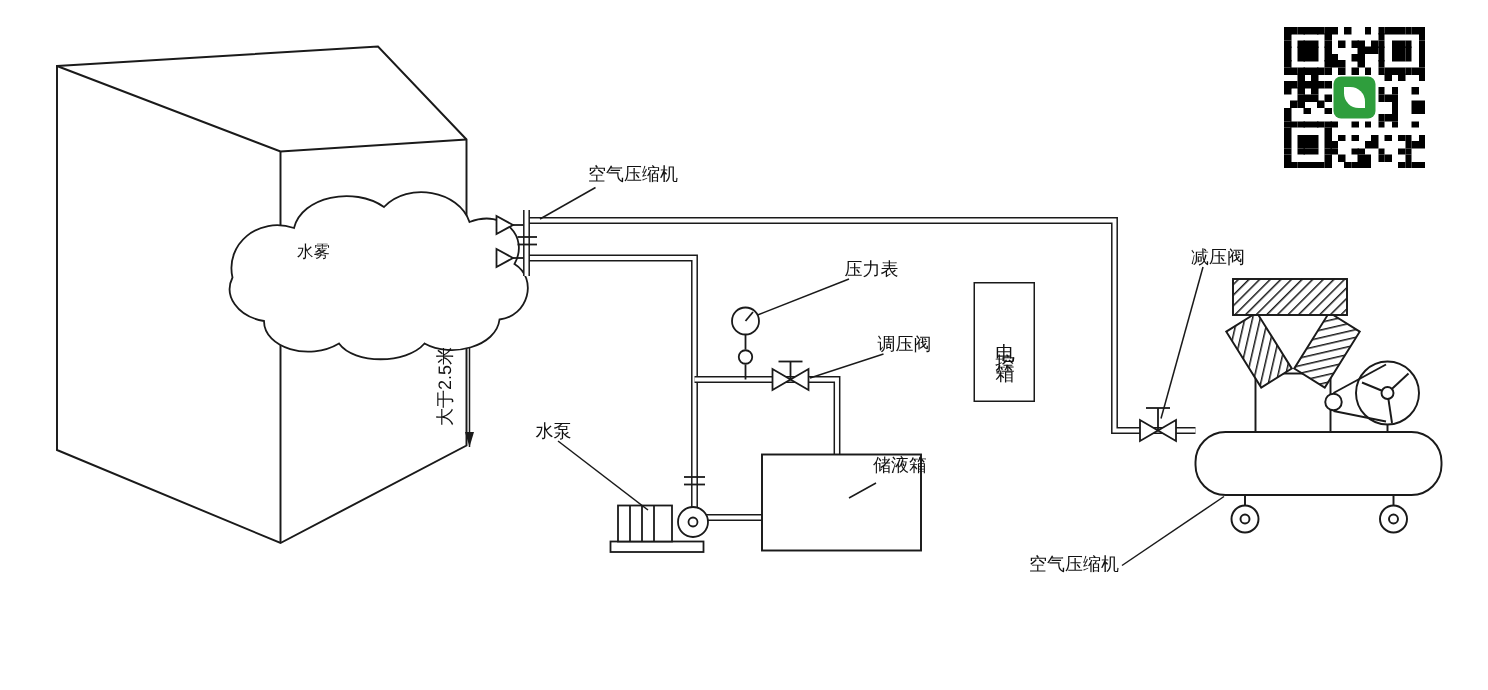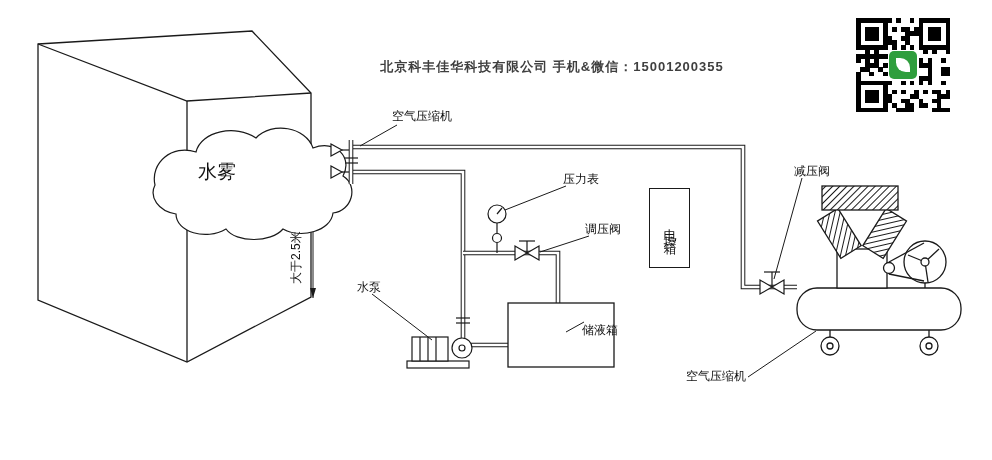--- a/index.html
+++ b/index.html
@@ -2,21 +2,21 @@
 <html><head>
 <meta charset="utf-8">
 <style>
   * { margin:0; padding:0; box-sizing:border-box; }
   html,body { background:#9a9a9a; }
   body { font-family:"Liberation Sans","DejaVu Sans",sans-serif; }
   .stage { position:relative; width:992px; height:460px; background:#ffffff; overflow:hidden; outline:1px solid #d9d9d9; }
   .title { position:absolute; top:9px; left:552px; transform:translateX(-50%); font-size:31px; font-weight:900; letter-spacing:4px; color:#9c1212; white-space:nowrap; font-family:"DejaVu Sans","Liberation Sans",sans-serif; }
   .subtitle { position:absolute; top:58px; left:552px; transform:translateX(-50%); font-size:13px; font-weight:700; color:#3f3f3f; letter-spacing:1px; white-space:nowrap; }
   .lbl { position:absolute; font-size:12px; color:#111; white-space:nowrap; line-height:1.1; }
-  .lbl-mist { font-size:19px; }
+  .lbl-mist { font-size:11px; }
   .dim { width:80px; text-align:center; transform:rotate(-90deg); transform-origin:center; }
   svg.draw { position:absolute; left:0; top:0; }
   .cbox { position:absolute; left:649px; top:188px; width:41px; height:80px; border:1.4px solid #1a1a1a; display:flex; align-items:center; justify-content:center; writing-mode:vertical-rl; text-orientation:upright; letter-spacing:7px; font-size:13px; color:#111; background:#fff; }
   .qr { position:absolute; left:856px; top:18px; width:94px; height:94px; background:#fff; }
   .qc { position:absolute; background:#000; }
   .qr-logo { position:absolute; left:33px; top:33px; width:28px; height:28px; background:#2f9e3d; border-radius:5px; z-index:2; }
   .qr-logo .leaf { position:absolute; left:7px; top:7px; width:14px; height:14px; background:#fff; border-radius:0 70% 0 70%; }
 </style>
 </head>
 <body>
@@ -145,21 +145,20 @@
       <line x1="397" y1="125" x2="360" y2="146"></line>
       <line x1="566" y1="186" x2="505" y2="210"></line>
       <line x1="589" y1="236" x2="540" y2="252"></line>
       <line x1="372" y1="294" x2="432" y2="340"></line>
       <line x1="584" y1="322" x2="566" y2="332"></line>
       <line x1="802" y1="178" x2="774" y2="279"></line>
       <line x1="748" y1="377" x2="816" y2="331"></line>
     </g>
   </svg>
 
-  <div class="subtitle">北京科丰佳华科技有限公司 手机&amp;微信：15001200355</div>
 
   <div class="qr">
       <div class="qc" style="left:0.00px;top:0.00px;width:4.78px;height:4.78px"></div>
       <div class="qc" style="left:4.48px;top:0.00px;width:4.78px;height:4.78px"></div>
       <div class="qc" style="left:8.95px;top:0.00px;width:4.78px;height:4.78px"></div>
       <div class="qc" style="left:13.43px;top:0.00px;width:4.78px;height:4.78px"></div>
       <div class="qc" style="left:17.90px;top:0.00px;width:4.78px;height:4.78px"></div>
       <div class="qc" style="left:22.38px;top:0.00px;width:4.78px;height:4.78px"></div>
       <div class="qc" style="left:26.86px;top:0.00px;width:4.78px;height:4.78px"></div>
       <div class="qc" style="left:31.33px;top:0.00px;width:4.78px;height:4.78px"></div>
@@ -357,21 +356,21 @@
       <div class="leaf"></div>
     </div>
   </div>
 
   <div class="lbl lbl-mist" style="left:198px; top:162px;">水雾</div>
   <div class="lbl" style="left:392px; top:110px;">空气压缩机</div>
   <div class="lbl dim" style="left:257px; top:251px;">大于2.5米</div>
   <div class="lbl" style="left:563px; top:173px;">压力表</div>
   <div class="lbl" style="left:585px; top:223px;">调压阀</div>
   <div class="lbl" style="left:357px; top:281px;">水泵</div>
-  <div class="lbl" style="left:582px; top:324px;">储液箱</div>
+  <div class="lbl" style="left:582px; top:304px;">储液箱</div>
   <div class="lbl" style="left:794px; top:165px;">减压阀</div>
   <div class="lbl" style="left:686px; top:370px;">空气压缩机</div>
 
   <div class="cbox">
     <span>电控箱</span>
   </div>
 
 </div>
 
 </body></html>

